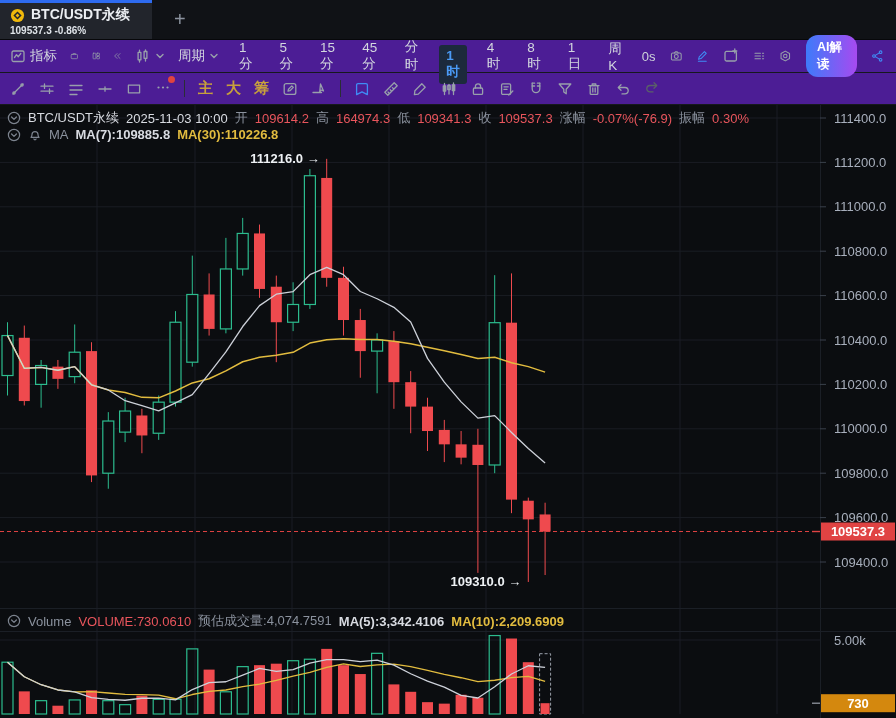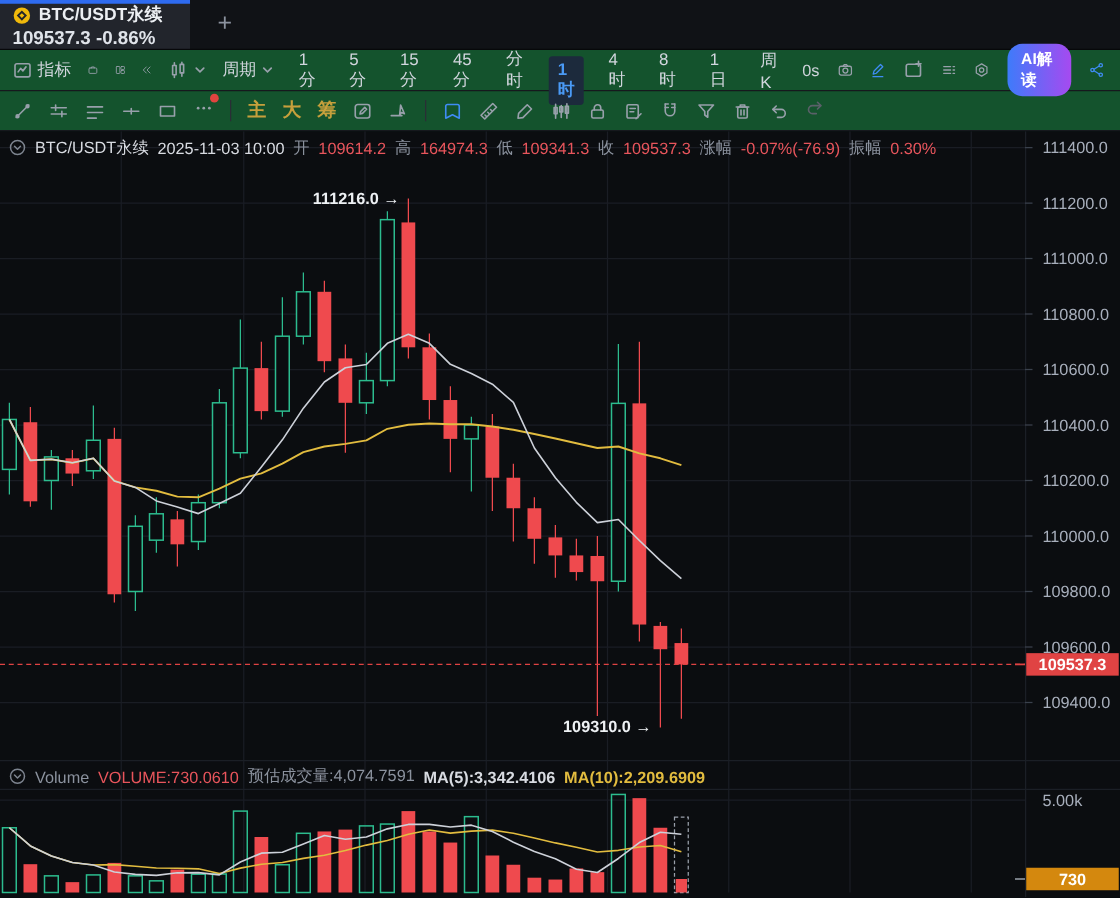--- a/index.html
+++ b/index.html
@@ -4,25 +4,25 @@
 <style>
   * { box-sizing: border-box; margin: 0; padding: 0; }
   html,body { width:896px; height:718px; overflow:hidden; background:#0b0d10;
     font-family:"Liberation Sans","DejaVu Sans",sans-serif; }
 
   
   .tabbar { height:40px; background:#101216; display:flex; align-items:stretch; border-bottom:1px solid #07080a; }
   .tab { width:152px; background:#22252c; border-top:3px solid #2e6bf0; padding:2px 8px 2px 10px; display:flex; flex-direction:column; justify-content:center; }
   .tab-top { display:flex; align-items:center; gap:6px; }
   .tab-title { color:#eceff3; font-size:14px; font-weight:700; white-space:nowrap; }
-  .tab-sub { color:#dfe3e9; font-size:15px; font-weight:700; margin-top:1px; }
+  .tab-sub { color:#dfe3e9; font-size:10px; font-weight:700; margin-top:1px; }
   .add-tab { color:#8b929e; font-size:20px; font-weight:400; display:flex; align-items:center; padding:0 22px; cursor:default; }
 
   
-  .toolbar { height:33px; background:#14532d; display:flex; align-items:center; padding:0 12px 0 10px; gap:13px; border-bottom:1px solid #16181d; }
+  .toolbar { height:33px; background:#4c1d95; display:flex; align-items:center; padding:0 12px 0 10px; gap:13px; border-bottom:1px solid #16181d; }
   .toolbar2 { height:32px; gap:13px; }
   .tb-item { display:flex; align-items:center; gap:4px; color:#d2d6de; font-size:13.5px; white-space:nowrap; }
   .ic { width:16px; height:16px; stroke:#98a0ab; fill:none; stroke-width:1.3; stroke-linecap:round; stroke-linejoin:round; }
   .ic.blue { stroke:#3f8cf5; }
   .ic-sm { width:10px; height:10px; stroke:#98a0ab; fill:none; stroke-width:1.4; stroke-linecap:round; }
   .tf { padding:3px 7px; border-radius:3px; color:#d2d6de; font-size:13.5px; }
   .tf.active { background:#1c2a3c; color:#4a9af5; font-weight:700;margin-top:16px; }
   .tb-right { margin-left:auto; display:flex; align-items:center; gap:14px; }
   .countdown { color:#ced3da; font-size:13px; }
   .ai-pill { background:linear-gradient(90deg,#3e7bfa,#a64af0); color:#fff; font-size:12.5px; font-weight:700; border-radius:12px; padding:4px 11px; }
@@ -405,20 +405,33 @@
     <span class="o-gray">低</span>
     <span class="o-red">109341.3</span>
     <span class="o-gray">收</span>
     <span class="o-red">109537.3</span>
     <span class="o-gray">涨幅</span>
     <span class="o-red">-0.07%(-76.9)</span>
     <span class="o-gray">振幅</span>
     <span class="o-red">0.30%</span>
   </div>
 
+  <div class="overlay-row" style="top:22px">
+    <svg class="chev-c" viewBox="0 0 14 14">
+        <circle cx="7" cy="7" r="5.6"></circle>
+        <path d="M4.6 6L7 8.4 9.4 6"></path>
+      </svg>
+    <svg class="chev-c" viewBox="0 0 14 14">
+        <path d="M11 9.4c-.7-.7-1-1.4-1-2.8a3 3 0 00-6 0c0 1.4-.3 2.1-1 2.8z"></path>
+        <path d="M5.9 11.1a1.2 1.2 0 002.2 0"></path>
+      </svg>
+    <span class="o-gray">MA</span>
+    <span class="o-light o-bold">MA(7):109885.8</span>
+    <span class="o-yellow">MA(30):110226.8</span>
+  </div>
 
   <div class="overlay-row" style="top:507px">
     <svg class="chev-c" viewBox="0 0 14 14">
         <circle cx="7" cy="7" r="5.6"></circle>
         <path d="M4.6 6L7 8.4 9.4 6"></path>
       </svg>
     <span class="o-gray">Volume</span>
     <span class="o-red">VOLUME:730.0610</span>
     <span class="o-gray">预估成交量:4,074.7591</span>
     <span class="o-light o-bold">MA(5):3,342.4106</span>

